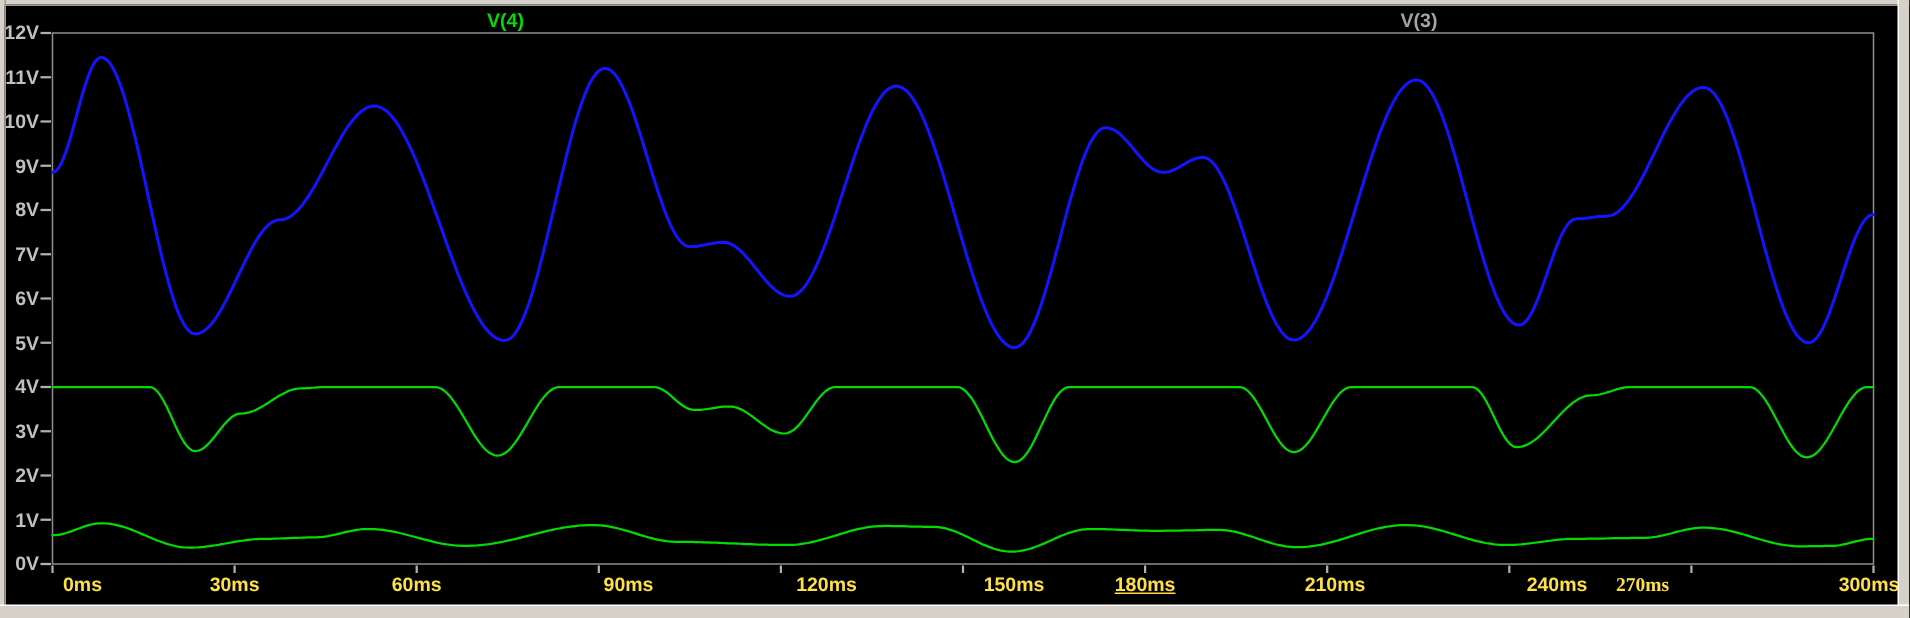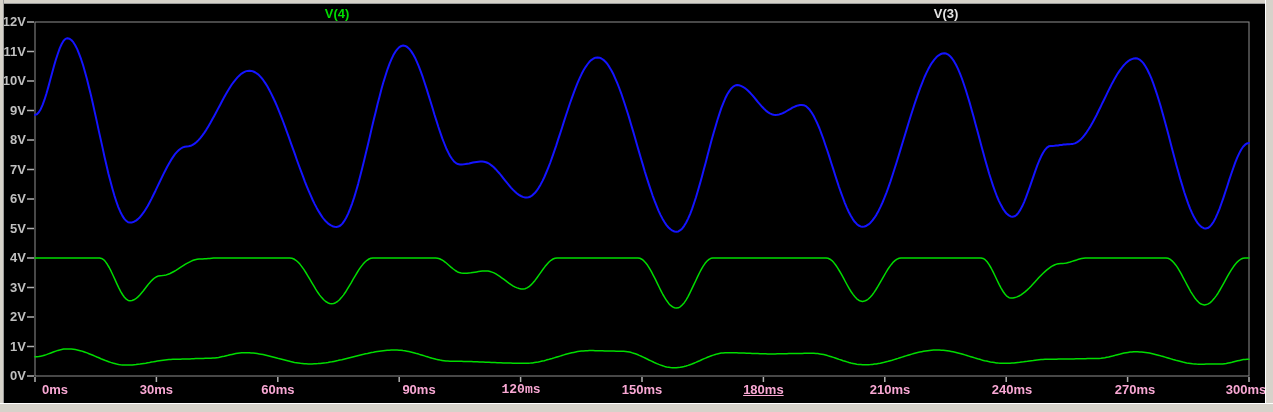--- a/index.html
+++ b/index.html
@@ -15,21 +15,21 @@
   .fr-right-seam{left:1265px;top:0;width:1px;height:404px;background:#ffffff;}
   .fr-bottom{left:0;top:404px;width:1273px;height:8px;background:#d6d2ca;}
   .fr-bottom-seam{left:0;top:403px;width:1273px;height:1px;background:#ffffff;}
   
   #plot-svg{position:absolute;left:0;top:0;width:1273px;height:412px;}
   .legend-label{position:absolute;top:6px;transform:translateX(-50%);
      font-size:13px;font-weight:bold;letter-spacing:0px;}
   .ytick-label{position:absolute;width:30px;text-align:right;font-size:13px;font-weight:bold;
      color:#c0c0c0;line-height:16px;height:16px;}
   .xtick-label{position:absolute;width:64px;margin-left:-32px;text-align:center;font-size:13px;
-     font-weight:bold;color:#f9a8d4;line-height:15px;top:382px;height:15px;}
+     font-weight:bold;color:#fde047;line-height:15px;top:382px;height:15px;}
 </style>
 </head>
 <body>
 
 <div id="app">
   <svg id="plot-svg" viewBox="0 0 1273 412" xmlns="http://www.w3.org/2000/svg">
       <rect x="35" y="22" width="1214" height="354" fill="none" stroke="#8f8f8f" stroke-width="1"></rect>
       <line x1="27" y1="376" x2="34" y2="376" stroke="#b0b0b0" stroke-width="1.5"></line>
       <line x1="27" y1="346.5" x2="34" y2="346.5" stroke="#b0b0b0" stroke-width="1.5"></line>
       <line x1="27" y1="317" x2="34" y2="317" stroke="#b0b0b0" stroke-width="1.5"></line>
@@ -53,21 +53,21 @@
       <line x1="884.8" y1="377" x2="884.8" y2="382" stroke="#b0b0b0" stroke-width="1.5"></line>
       <line x1="1006.2" y1="377" x2="1006.2" y2="382" stroke="#b0b0b0" stroke-width="1.5"></line>
       <line x1="1127.6" y1="377" x2="1127.6" y2="382" stroke="#b0b0b0" stroke-width="1.5"></line>
       <line x1="1249" y1="377" x2="1249" y2="382" stroke="#b0b0b0" stroke-width="1.5"></line>
       <path d="M35.0,258.0 L37.0,258.0 L38.9,258.0 L40.9,258.0 L42.8,258.0 L44.8,258.0 L46.8,258.0 L48.7,258.0 L50.7,258.0 L52.7,258.0 L54.6,258.0 L56.6,258.0 L58.5,258.0 L60.5,258.0 L62.5,258.0 L64.4,258.0 L66.4,258.0 L68.4,258.0 L70.3,258.0 L72.3,258.0 L74.2,258.0 L76.2,258.0 L78.2,258.0 L80.1,258.0 L82.1,258.0 L84.1,258.0 L86.0,258.0 L88.0,258.0 L89.9,258.0 L91.9,258.0 L93.9,258.0 L95.8,258.0 L97.8,258.0 L99.7,258.0 L101.6,258.4 L103.5,259.6 L105.4,261.6 L107.3,264.3 L109.2,267.5 L111.1,271.2 L113.0,275.2 L114.9,279.4 L116.8,283.6 L118.7,287.6 L120.6,291.3 L122.5,294.5 L124.4,297.2 L126.3,299.1 L128.2,300.4 L130.1,300.8 L132.0,300.5 L133.9,299.8 L135.8,298.7 L137.7,297.1 L139.6,295.2 L141.5,293.0 L143.4,290.7 L145.3,288.2 L147.2,285.8 L149.1,283.4 L151.0,281.3 L152.9,279.4 L154.8,277.8 L156.7,276.7 L158.5,275.9 L160.4,275.7 L162.4,275.6 L164.3,275.3 L166.2,274.9 L168.2,274.2 L170.1,273.5 L172.0,272.5 L173.9,271.5 L175.9,270.4 L177.8,269.2 L179.7,267.9 L181.6,266.7 L183.6,265.4 L185.5,264.2 L187.4,263.1 L189.4,262.1 L191.3,261.1 L193.2,260.3 L195.1,259.7 L197.1,259.3 L199.0,259.0 L200.9,258.9 L202.7,258.9 L204.5,258.8 L206.3,258.7 L208.1,258.5 L209.9,258.4 L211.7,258.2 L213.5,258.1 L215.3,258.0 L217.1,258.0 L219.1,258.0 L221.0,258.0 L223.0,258.0 L225.0,258.0 L226.9,258.0 L228.9,258.0 L230.9,258.0 L232.8,258.0 L234.8,258.0 L236.8,258.0 L238.8,258.0 L240.7,258.0 L242.7,258.0 L244.7,258.0 L246.6,258.0 L248.6,258.0 L250.6,258.0 L252.5,258.0 L254.5,258.0 L256.5,258.0 L258.4,258.0 L260.4,258.0 L262.4,258.0 L264.3,258.0 L266.3,258.0 L268.3,258.0 L270.3,258.0 L272.2,258.0 L274.2,258.0 L276.2,258.0 L278.1,258.0 L280.1,258.0 L282.1,258.0 L284.0,258.0 L286.0,258.0 L288.0,258.0 L289.9,258.0 L291.9,258.3 L293.9,259.0 L295.9,260.3 L297.9,262.0 L299.9,264.1 L301.8,266.6 L303.8,269.4 L305.8,272.5 L307.8,275.8 L309.8,279.2 L311.8,282.6 L313.8,285.9 L315.7,289.2 L317.7,292.3 L319.7,295.1 L321.7,297.6 L323.7,299.8 L325.7,301.5 L327.7,302.7 L329.6,303.5 L331.6,303.7 L333.6,303.5 L335.6,302.7 L337.5,301.5 L339.5,299.8 L341.4,297.6 L343.4,295.1 L345.4,292.3 L347.3,289.2 L349.3,285.9 L351.3,282.6 L353.2,279.2 L355.2,275.8 L357.2,272.5 L359.1,269.4 L361.1,266.6 L363.1,264.1 L365.0,262.0 L367.0,260.3 L369.0,259.0 L370.9,258.3 L372.9,258.0 L374.9,258.0 L376.8,258.0 L378.8,258.0 L380.7,258.0 L382.7,258.0 L384.7,258.0 L386.6,258.0 L388.6,258.0 L390.5,258.0 L392.5,258.0 L394.5,258.0 L396.4,258.0 L398.4,258.0 L400.3,258.0 L402.3,258.0 L404.3,258.0 L406.2,258.0 L408.2,258.0 L410.1,258.0 L412.1,258.0 L414.1,258.0 L416.0,258.0 L418.0,258.0 L419.9,258.0 L421.9,258.0 L423.9,258.0 L425.8,258.0 L427.8,258.0 L429.7,258.0 L431.7,258.0 L433.7,258.0 L435.6,258.0 L437.6,258.2 L439.6,258.8 L441.5,259.7 L443.5,260.9 L445.4,262.3 L447.4,264.0 L449.4,265.7 L451.3,267.4 L453.3,269.0 L455.3,270.5 L457.2,271.7 L459.2,272.6 L461.2,273.1 L463.1,273.3 L465.1,273.3 L467.0,273.2 L468.9,273.0 L470.8,272.8 L472.7,272.5 L474.7,272.2 L476.6,271.9 L478.5,271.6 L480.4,271.3 L482.4,271.1 L484.3,271.0 L486.2,271.0 L488.1,271.1 L490.1,271.5 L492.0,272.1 L494.0,272.9 L495.9,273.9 L497.8,275.1 L499.8,276.4 L501.7,277.8 L503.6,279.2 L505.6,280.7 L507.5,282.2 L509.5,283.6 L511.4,284.9 L513.3,286.1 L515.3,287.1 L517.2,287.9 L519.2,288.5 L521.1,288.9 L523.0,289.0 L525.0,288.7 L527.0,287.9 L529.0,286.7 L531.0,284.9 L533.0,282.8 L535.0,280.4 L537.0,277.7 L539.0,274.9 L541.0,272.1 L543.0,269.2 L545.0,266.6 L547.0,264.2 L549.0,262.0 L551.0,260.3 L553.0,259.0 L555.0,258.3 L557.0,258.0 L559.0,258.0 L561.0,258.0 L562.9,258.0 L564.9,258.0 L566.9,258.0 L568.9,258.0 L570.8,258.0 L572.8,258.0 L574.8,258.0 L576.8,258.0 L578.7,258.0 L580.7,258.0 L582.7,258.0 L584.7,258.0 L586.6,258.0 L588.6,258.0 L590.6,258.0 L592.6,258.0 L594.5,258.0 L596.5,258.0 L598.5,258.0 L600.4,258.0 L602.4,258.0 L604.4,258.0 L606.4,258.0 L608.3,258.0 L610.3,258.0 L612.3,258.0 L614.3,258.0 L616.2,258.0 L618.2,258.0 L620.2,258.0 L622.2,258.0 L624.1,258.0 L626.1,258.0 L628.1,258.0 L630.1,258.0 L632.0,258.0 L634.0,258.0 L636.0,258.0 L638.0,258.0 L639.9,258.3 L641.8,259.2 L643.7,260.7 L645.6,262.8 L647.6,265.3 L649.5,268.3 L651.4,271.7 L653.3,275.3 L655.3,279.2 L657.2,283.1 L659.1,287.0 L661.0,290.8 L662.9,294.5 L664.9,297.8 L666.8,300.8 L668.7,303.4 L670.6,305.4 L672.6,306.9 L674.5,307.8 L676.4,308.1 L678.3,307.8 L680.2,306.8 L682.1,305.1 L684.1,302.9 L686.0,300.1 L687.9,296.8 L689.8,293.1 L691.7,289.2 L693.6,285.1 L695.6,281.0 L697.5,276.9 L699.4,273.0 L701.3,269.4 L703.2,266.1 L705.1,263.3 L707.1,261.0 L709.0,259.4 L710.9,258.3 L712.8,258.0 L714.8,258.0 L716.8,258.0 L718.8,258.0 L720.8,258.0 L722.8,258.0 L724.7,258.0 L726.7,258.0 L728.7,258.0 L730.7,258.0 L732.7,258.0 L734.7,258.0 L736.7,258.0 L738.7,258.0 L740.6,258.0 L742.6,258.0 L744.6,258.0 L746.6,258.0 L748.6,258.0 L750.6,258.0 L752.6,258.0 L754.6,258.0 L756.5,258.0 L758.5,258.0 L760.5,258.0 L762.5,258.0 L764.5,258.0 L766.5,258.0 L768.5,258.0 L770.5,258.0 L772.5,258.0 L774.4,258.0 L776.4,258.0 L778.4,258.0 L780.4,258.0 L782.4,258.0 L784.4,258.0 L786.4,258.0 L788.4,258.0 L790.3,258.0 L792.3,258.0 L794.3,258.0 L796.3,258.0 L798.3,258.0 L800.3,258.0 L802.3,258.0 L804.3,258.0 L806.2,258.0 L808.2,258.0 L810.2,258.0 L812.2,258.0 L814.2,258.0 L816.2,258.0 L818.2,258.0 L820.2,258.0 L822.1,258.0 L824.1,258.0 L826.1,258.0 L828.0,258.3 L830.0,259.2 L831.9,260.6 L833.8,262.6 L835.7,265.0 L837.6,267.8 L839.5,271.0 L841.5,274.4 L843.4,277.9 L845.3,281.5 L847.2,285.0 L849.1,288.4 L851.0,291.5 L853.0,294.4 L854.9,296.8 L856.8,298.8 L858.7,300.2 L860.6,301.1 L862.5,301.4 L864.5,301.1 L866.4,300.3 L868.3,299.0 L870.2,297.2 L872.2,295.0 L874.1,292.4 L876.0,289.5 L877.9,286.4 L879.8,283.1 L881.8,279.7 L883.7,276.3 L885.6,273.0 L887.5,269.8 L889.5,266.9 L891.4,264.4 L893.3,262.1 L895.2,260.4 L897.1,259.1 L899.1,258.3 L901.0,258.0 L902.9,258.0 L904.9,258.0 L906.8,258.0 L908.8,258.0 L910.8,258.0 L912.7,258.0 L914.7,258.0 L916.6,258.0 L918.6,258.0 L920.5,258.0 L922.5,258.0 L924.4,258.0 L926.4,258.0 L928.3,258.0 L930.3,258.0 L932.3,258.0 L934.2,258.0 L936.2,258.0 L938.1,258.0 L940.1,258.0 L942.0,258.0 L944.0,258.0 L945.9,258.0 L947.9,258.0 L949.8,258.0 L951.8,258.0 L953.8,258.0 L955.7,258.0 L957.7,258.0 L959.6,258.0 L961.6,258.0 L963.5,258.0 L965.5,258.0 L967.4,258.0 L969.4,258.0 L971.3,258.0 L973.3,258.0 L975.2,258.0 L977.2,258.0 L979.2,258.0 L981.1,258.0 L983.1,258.4 L985.1,259.7 L987.1,261.8 L989.1,264.6 L991.1,268.0 L993.1,271.9 L995.1,276.0 L997.1,280.2 L999.1,284.3 L1001.1,288.1 L1003.1,291.5 L1005.1,294.3 L1007.1,296.4 L1009.1,297.7 L1011.1,298.1 L1013.0,298.0 L1015.0,297.6 L1017.0,296.9 L1019.0,296.0 L1021.0,294.8 L1023.0,293.4 L1025.0,291.9 L1027.0,290.1 L1029.0,288.2 L1031.0,286.2 L1033.0,284.1 L1034.9,281.9 L1036.9,279.8 L1038.9,277.6 L1040.9,275.5 L1042.9,273.5 L1044.9,271.6 L1046.9,269.9 L1048.9,268.3 L1050.9,266.9 L1052.9,265.7 L1054.9,264.8 L1056.8,264.1 L1058.8,263.7 L1060.8,263.6 L1062.7,263.5 L1064.6,263.3 L1066.5,263.0 L1068.3,262.5 L1070.2,262.0 L1072.1,261.4 L1074.0,260.8 L1075.9,260.2 L1077.7,259.6 L1079.6,259.1 L1081.5,258.6 L1083.4,258.3 L1085.3,258.1 L1087.1,258.0 L1089.1,258.0 L1091.1,258.0 L1093.1,258.0 L1095.0,258.0 L1097.0,258.0 L1099.0,258.0 L1100.9,258.0 L1102.9,258.0 L1104.9,258.0 L1106.9,258.0 L1108.8,258.0 L1110.8,258.0 L1112.8,258.0 L1114.8,258.0 L1116.7,258.0 L1118.7,258.0 L1120.7,258.0 L1122.6,258.0 L1124.6,258.0 L1126.6,258.0 L1128.6,258.0 L1130.5,258.0 L1132.5,258.0 L1134.5,258.0 L1136.5,258.0 L1138.4,258.0 L1140.4,258.0 L1142.4,258.0 L1144.3,258.0 L1146.3,258.0 L1148.3,258.0 L1150.3,258.0 L1152.2,258.0 L1154.2,258.0 L1156.2,258.0 L1158.2,258.0 L1160.1,258.0 L1162.1,258.0 L1164.1,258.0 L1166.0,258.0 L1168.0,258.3 L1169.9,259.1 L1171.8,260.6 L1173.7,262.5 L1175.7,264.9 L1177.6,267.7 L1179.5,270.8 L1181.4,274.2 L1183.3,277.8 L1185.3,281.5 L1187.2,285.1 L1189.1,288.7 L1191.0,292.1 L1193.0,295.2 L1194.9,298.0 L1196.8,300.4 L1198.7,302.3 L1200.6,303.8 L1202.6,304.6 L1204.5,304.9 L1206.4,304.6 L1208.3,303.9 L1210.3,302.6 L1212.2,300.8 L1214.1,298.6 L1216.0,296.1 L1218.0,293.2 L1219.9,290.0 L1221.8,286.7 L1223.8,283.2 L1225.7,279.7 L1227.6,276.2 L1229.5,272.9 L1231.5,269.7 L1233.4,266.8 L1235.3,264.3 L1237.2,262.1 L1239.2,260.3 L1241.1,259.0 L1243.0,258.3 L1245.0,258.0 L1246.3,258.0 L1247.7,258.0 L1249.0,258.0" fill="none" stroke="#00dc00" stroke-width="1.5" stroke-linejoin="round" stroke-linecap="round"></path>
       <path d="M35.0,356.8 L36.9,356.8 L38.8,356.6 L40.7,356.2 L42.6,355.8 L44.5,355.2 L46.4,354.6 L48.3,353.9 L50.2,353.2 L52.1,352.5 L54.0,351.8 L55.9,351.1 L57.9,350.4 L59.8,349.9 L61.7,349.5 L63.6,349.1 L65.5,348.9 L67.4,348.9 L69.3,348.9 L71.3,349.0 L73.3,349.3 L75.3,349.6 L77.2,349.9 L79.2,350.4 L81.2,350.9 L83.1,351.5 L85.1,352.2 L87.1,352.9 L89.0,353.7 L91.0,354.5 L93.0,355.3 L94.9,356.1 L96.9,357.0 L98.9,357.8 L100.9,358.7 L102.8,359.5 L104.8,360.3 L106.8,361.0 L108.7,361.7 L110.7,362.4 L112.7,363.0 L114.6,363.5 L116.6,364.0 L118.6,364.4 L120.5,364.7 L122.5,364.9 L124.5,365.0 L126.5,365.1 L128.4,365.1 L130.3,365.0 L132.2,364.9 L134.2,364.7 L136.1,364.6 L138.0,364.3 L140.0,364.1 L141.9,363.8 L143.8,363.5 L145.8,363.2 L147.7,362.8 L149.6,362.5 L151.5,362.1 L153.5,361.8 L155.4,361.4 L157.3,361.1 L159.3,360.8 L161.2,360.5 L163.1,360.2 L165.1,359.9 L167.0,359.7 L168.9,359.5 L170.8,359.4 L172.8,359.3 L174.7,359.2 L176.6,359.2 L178.5,359.2 L180.4,359.2 L182.3,359.1 L184.3,359.1 L186.2,359.0 L188.1,358.9 L190.0,358.9 L191.9,358.8 L193.8,358.7 L195.7,358.6 L197.6,358.5 L199.5,358.5 L201.4,358.4 L203.3,358.4 L205.2,358.3 L207.1,358.3 L209.0,358.3 L210.9,358.3 L212.8,358.1 L214.8,358.0 L216.7,357.7 L218.6,357.4 L220.5,357.0 L222.4,356.6 L224.3,356.2 L226.3,355.7 L228.2,355.3 L230.1,354.8 L232.0,354.4 L233.9,354.0 L235.8,353.6 L237.8,353.3 L239.7,353.0 L241.6,352.8 L243.5,352.7 L245.4,352.7 L247.4,352.7 L249.4,352.8 L251.3,352.9 L253.3,353.1 L255.2,353.3 L257.2,353.6 L259.2,353.9 L261.1,354.2 L263.1,354.6 L265.0,355.0 L267.0,355.5 L269.0,356.0 L270.9,356.5 L272.9,357.0 L274.9,357.5 L276.8,358.0 L278.8,358.6 L280.7,359.1 L282.7,359.6 L284.7,360.1 L286.6,360.6 L288.6,361.1 L290.6,361.6 L292.5,362.0 L294.5,362.4 L296.4,362.7 L298.4,363.0 L300.4,363.3 L302.3,363.5 L304.3,363.7 L306.2,363.8 L308.2,363.9 L310.2,363.9 L312.1,363.9 L314.1,363.8 L316.1,363.7 L318.1,363.6 L320.1,363.4 L322.0,363.2 L324.0,363.0 L326.0,362.8 L328.0,362.5 L329.9,362.1 L331.9,361.8 L333.9,361.4 L335.9,361.0 L337.8,360.6 L339.8,360.1 L341.8,359.7 L343.8,359.2 L345.7,358.7 L347.7,358.2 L349.7,357.7 L351.7,357.2 L353.7,356.7 L355.6,356.2 L357.6,355.7 L359.6,355.2 L361.6,354.7 L363.5,354.3 L365.5,353.8 L367.5,353.4 L369.5,352.9 L371.4,352.5 L373.4,352.2 L375.4,351.8 L377.4,351.5 L379.3,351.2 L381.3,350.9 L383.3,350.7 L385.3,350.5 L387.2,350.3 L389.2,350.2 L391.2,350.1 L393.2,350.1 L395.2,350.0 L397.1,350.1 L399.1,350.2 L401.0,350.3 L403.0,350.6 L404.9,350.8 L406.9,351.2 L408.8,351.6 L410.8,352.0 L412.7,352.5 L414.7,353.0 L416.6,353.6 L418.6,354.1 L420.5,354.7 L422.5,355.3 L424.5,355.9 L426.4,356.6 L428.4,357.1 L430.3,357.7 L432.3,358.3 L434.2,358.8 L436.2,359.3 L438.1,359.7 L440.1,360.1 L442.0,360.4 L444.0,360.7 L445.9,361.0 L447.9,361.1 L449.9,361.2 L451.8,361.3 L453.8,361.3 L455.7,361.3 L457.7,361.3 L459.7,361.3 L461.6,361.3 L463.6,361.4 L465.6,361.4 L467.6,361.5 L469.5,361.5 L471.5,361.6 L473.5,361.7 L475.4,361.7 L477.4,361.8 L479.4,361.9 L481.3,362.0 L483.3,362.1 L485.3,362.2 L487.2,362.2 L489.2,362.3 L491.2,362.4 L493.1,362.5 L495.1,362.6 L497.1,362.7 L499.1,362.7 L501.0,362.8 L503.0,362.9 L505.0,363.0 L506.9,363.0 L508.9,363.1 L510.9,363.1 L512.8,363.2 L514.8,363.2 L516.8,363.3 L518.7,363.3 L520.7,363.3 L522.7,363.3 L524.6,363.3 L526.6,363.3 L528.6,363.2 L530.5,363.1 L532.5,362.9 L534.5,362.6 L536.4,362.3 L538.4,362.0 L540.3,361.6 L542.3,361.1 L544.3,360.7 L546.2,360.1 L548.2,359.6 L550.2,359.0 L552.1,358.5 L554.1,357.9 L556.0,357.3 L558.0,356.7 L560.0,356.1 L561.9,355.5 L563.9,354.9 L565.8,354.3 L567.8,353.8 L569.8,353.3 L571.7,352.8 L573.7,352.4 L575.7,352.0 L577.6,351.6 L579.6,351.3 L581.5,351.1 L583.5,350.9 L585.5,350.7 L587.4,350.7 L589.4,350.6 L591.3,350.6 L593.2,350.6 L595.1,350.7 L597.0,350.7 L598.9,350.7 L600.8,350.8 L602.7,350.8 L604.6,350.9 L606.5,351.0 L608.4,351.0 L610.3,351.1 L612.2,351.1 L614.1,351.1 L616.1,351.2 L618.0,351.2 L619.9,351.2 L621.8,351.2 L623.7,351.3 L625.7,351.4 L627.6,351.7 L629.6,352.1 L631.5,352.6 L633.5,353.2 L635.4,353.8 L637.4,354.5 L639.3,355.4 L641.3,356.2 L643.2,357.1 L645.1,358.0 L647.1,359.0 L649.0,360.0 L651.0,360.9 L652.9,361.8 L654.9,362.8 L656.8,363.6 L658.8,364.4 L660.7,365.1 L662.7,365.8 L664.6,366.4 L666.6,366.9 L668.5,367.2 L670.5,367.5 L672.4,367.7 L674.4,367.7 L676.3,367.7 L678.3,367.5 L680.2,367.3 L682.2,366.9 L684.1,366.5 L686.1,366.0 L688.0,365.4 L690.0,364.7 L691.9,364.0 L693.9,363.2 L695.8,362.4 L697.8,361.5 L699.7,360.7 L701.7,359.8 L703.6,358.9 L705.5,358.1 L707.5,357.2 L709.4,356.5 L711.4,355.7 L713.3,355.1 L715.3,354.5 L717.2,353.9 L719.2,353.5 L721.1,353.1 L723.1,352.9 L725.0,352.7 L727.0,352.7 L728.9,352.7 L730.9,352.7 L732.8,352.7 L734.7,352.8 L736.7,352.8 L738.6,352.9 L740.5,352.9 L742.5,353.0 L744.4,353.1 L746.3,353.2 L748.3,353.2 L750.2,353.3 L752.1,353.4 L754.1,353.5 L756.0,353.6 L757.9,353.6 L759.9,353.7 L761.8,353.7 L763.8,353.8 L765.7,353.8 L767.6,353.9 L769.6,353.9 L771.5,353.9 L773.4,353.9 L775.3,353.9 L777.3,353.8 L779.2,353.8 L781.1,353.8 L783.1,353.8 L785.0,353.7 L786.9,353.7 L788.8,353.6 L790.8,353.6 L792.7,353.6 L794.6,353.5 L796.5,353.5 L798.5,353.4 L800.4,353.4 L802.3,353.4 L804.3,353.3 L806.2,353.3 L808.1,353.3 L810.0,353.3 L812.0,353.3 L813.9,353.3 L815.9,353.4 L817.8,353.6 L819.8,353.9 L821.7,354.2 L823.7,354.6 L825.6,355.1 L827.5,355.6 L829.5,356.2 L831.4,356.8 L833.4,357.4 L835.3,358.0 L837.3,358.7 L839.2,359.4 L841.2,360.0 L843.1,360.7 L845.1,361.3 L847.0,361.9 L849.0,362.5 L850.9,363.0 L852.9,363.4 L854.8,363.8 L856.8,364.2 L858.7,364.4 L860.7,364.6 L862.6,364.8 L864.6,364.8 L866.5,364.8 L868.5,364.7 L870.5,364.6 L872.4,364.4 L874.4,364.1 L876.4,363.9 L878.3,363.5 L880.3,363.2 L882.3,362.7 L884.3,362.3 L886.2,361.8 L888.2,361.3 L890.2,360.7 L892.1,360.2 L894.1,359.6 L896.1,359.0 L898.0,358.4 L900.0,357.7 L902.0,357.1 L903.9,356.5 L905.9,355.9 L907.9,355.3 L909.8,354.7 L911.8,354.1 L913.8,353.5 L915.8,353.0 L917.7,352.5 L919.7,352.1 L921.7,351.7 L923.6,351.3 L925.6,351.0 L927.6,350.7 L929.5,350.5 L931.5,350.3 L933.5,350.1 L935.4,350.1 L937.4,350.0 L939.4,350.1 L941.3,350.2 L943.3,350.3 L945.3,350.5 L947.2,350.7 L949.2,351.0 L951.2,351.4 L953.1,351.8 L955.1,352.2 L957.0,352.7 L959.0,353.2 L961.0,353.7 L962.9,354.3 L964.9,354.9 L966.9,355.5 L968.8,356.1 L970.8,356.7 L972.8,357.3 L974.7,357.9 L976.7,358.5 L978.6,359.1 L980.6,359.6 L982.6,360.2 L984.5,360.7 L986.5,361.1 L988.5,361.6 L990.4,362.0 L992.4,362.3 L994.4,362.6 L996.3,362.9 L998.3,363.1 L1000.2,363.2 L1002.2,363.3 L1004.2,363.3 L1006.1,363.3 L1008.1,363.2 L1010.0,363.2 L1011.9,363.0 L1013.9,362.9 L1015.8,362.7 L1017.7,362.5 L1019.7,362.3 L1021.6,362.0 L1023.6,361.8 L1025.5,361.5 L1027.4,361.3 L1029.4,361.0 L1031.3,360.7 L1033.3,360.5 L1035.2,360.2 L1037.1,360.0 L1039.1,359.8 L1041.0,359.6 L1043.0,359.5 L1044.9,359.3 L1046.8,359.3 L1048.8,359.2 L1050.7,359.2 L1052.6,359.2 L1054.6,359.2 L1056.5,359.2 L1058.5,359.1 L1060.4,359.1 L1062.3,359.1 L1064.3,359.1 L1066.2,359.0 L1068.1,359.0 L1070.1,359.0 L1072.0,358.9 L1073.9,358.9 L1075.9,358.8 L1077.8,358.8 L1079.7,358.8 L1081.7,358.7 L1083.6,358.7 L1085.5,358.7 L1087.5,358.6 L1089.4,358.6 L1091.4,358.6 L1093.3,358.6 L1095.2,358.6 L1097.2,358.6 L1099.1,358.4 L1101.0,358.3 L1102.9,358.0 L1104.9,357.7 L1106.8,357.3 L1108.7,356.9 L1110.6,356.4 L1112.6,356.0 L1114.5,355.5 L1116.4,354.9 L1118.4,354.4 L1120.3,354.0 L1122.2,353.5 L1124.1,353.1 L1126.1,352.7 L1128.0,352.4 L1129.9,352.1 L1131.8,352.0 L1133.8,351.8 L1135.7,351.8 L1137.7,351.8 L1139.6,351.9 L1141.6,352.1 L1143.5,352.3 L1145.5,352.5 L1147.5,352.8 L1149.4,353.1 L1151.4,353.5 L1153.4,353.9 L1155.3,354.4 L1157.3,354.9 L1159.2,355.4 L1161.2,356.0 L1163.2,356.5 L1165.1,357.1 L1167.1,357.7 L1169.0,358.3 L1171.0,358.9 L1173.0,359.5 L1174.9,360.0 L1176.9,360.6 L1178.9,361.1 L1180.8,361.6 L1182.8,362.1 L1184.7,362.5 L1186.7,362.9 L1188.7,363.2 L1190.6,363.5 L1192.6,363.8 L1194.6,363.9 L1196.5,364.1 L1198.5,364.2 L1200.4,364.2 L1202.3,364.2 L1204.1,364.2 L1206.0,364.1 L1207.8,364.1 L1209.6,364.1 L1211.5,364.0 L1213.3,364.0 L1215.2,364.0 L1217.0,363.9 L1218.8,363.9 L1220.7,363.9 L1222.6,363.9 L1224.5,363.7 L1226.3,363.5 L1228.2,363.1 L1230.1,362.7 L1232.0,362.3 L1233.9,361.8 L1235.8,361.3 L1237.7,360.8 L1239.6,360.4 L1241.4,360.0 L1243.3,359.6 L1245.2,359.4 L1247.1,359.2 L1249.0,359.2" fill="none" stroke="#00dc00" stroke-width="1.5" stroke-linejoin="round" stroke-linecap="round"></path>
       <path d="M35.0,114.9 L36.9,114.3 L38.8,112.3 L40.7,109.2 L42.6,104.9 L44.5,99.7 L46.4,93.7 L48.3,87.1 L50.2,80.1 L52.1,73.0 L54.0,66.1 L55.9,59.5 L57.9,53.5 L59.8,48.2 L61.7,44.0 L63.6,40.8 L65.5,38.9 L67.4,38.2 L69.3,38.7 L71.3,40.0 L73.3,42.2 L75.2,45.2 L77.2,49.1 L79.1,53.8 L81.1,59.2 L83.1,65.2 L85.0,71.9 L87.0,79.2 L88.9,87.0 L90.9,95.1 L92.9,103.7 L94.8,112.4 L96.8,121.4 L98.7,130.4 L100.7,139.4 L102.7,148.4 L104.6,157.2 L106.6,165.7 L108.5,173.9 L110.5,181.6 L112.5,188.9 L114.4,195.6 L116.4,201.7 L118.3,207.1 L120.3,211.7 L122.3,215.6 L124.2,218.6 L126.2,220.8 L128.1,222.2 L130.1,222.6 L132.1,222.4 L134.0,221.7 L136.0,220.6 L137.9,219.1 L139.9,217.2 L141.8,214.8 L143.8,212.2 L145.7,209.2 L147.7,205.9 L149.6,202.4 L151.6,198.6 L153.5,194.7 L155.5,190.7 L157.4,186.6 L159.4,182.5 L161.4,178.4 L163.3,174.4 L165.3,170.5 L167.2,166.7 L169.2,163.2 L171.1,159.9 L173.1,156.9 L175.0,154.2 L177.0,151.9 L178.9,150.0 L180.9,148.5 L182.8,147.4 L184.8,146.7 L186.8,146.5 L188.7,146.3 L190.7,145.8 L192.6,144.9 L194.6,143.6 L196.6,142.0 L198.5,140.1 L200.5,137.9 L202.4,135.4 L204.4,132.6 L206.4,129.6 L208.3,126.5 L210.3,123.1 L212.2,119.6 L214.2,116.0 L216.2,112.3 L218.1,108.6 L220.1,104.9 L222.0,101.2 L224.0,97.6 L226.0,94.1 L227.9,90.7 L229.9,87.5 L231.8,84.5 L233.8,81.8 L235.8,79.3 L237.7,77.1 L239.7,75.2 L241.6,73.6 L243.6,72.3 L245.6,71.4 L247.5,70.9 L249.5,70.7 L251.5,70.9 L253.4,71.5 L255.4,72.5 L257.4,73.8 L259.4,75.6 L261.3,77.7 L263.3,80.2 L265.3,83.1 L267.3,86.3 L269.2,89.8 L271.2,93.6 L273.2,97.7 L275.2,102.0 L277.2,106.6 L279.1,111.4 L281.1,116.4 L283.1,121.5 L285.1,126.8 L287.0,132.2 L289.0,137.7 L291.0,143.3 L293.0,148.8 L295.0,154.4 L296.9,160.0 L298.9,165.5 L300.9,170.9 L302.9,176.2 L304.8,181.3 L306.8,186.3 L308.8,191.1 L310.8,195.7 L312.7,200.0 L314.7,204.1 L316.7,207.9 L318.7,211.4 L320.7,214.6 L322.6,217.5 L324.6,220.0 L326.6,222.1 L328.6,223.9 L330.5,225.2 L332.5,226.2 L334.5,226.8 L336.5,227.0 L338.4,226.6 L340.4,225.5 L342.4,223.6 L344.3,220.9 L346.3,217.5 L348.3,213.4 L350.2,208.7 L352.2,203.3 L354.2,197.4 L356.1,191.0 L358.1,184.1 L360.0,176.7 L362.0,169.1 L364.0,161.1 L365.9,153.0 L367.9,144.7 L369.9,136.3 L371.8,127.9 L373.8,119.6 L375.8,111.5 L377.7,103.5 L379.7,95.9 L381.6,88.6 L383.6,81.6 L385.6,75.2 L387.5,69.3 L389.5,63.9 L391.5,59.2 L393.4,55.1 L395.4,51.7 L397.4,49.1 L399.3,47.1 L401.3,46.0 L403.2,45.6 L405.2,45.9 L407.2,47.0 L409.1,48.7 L411.1,51.1 L413.0,54.1 L415.0,57.7 L416.9,61.9 L418.9,66.6 L420.8,71.7 L422.8,77.2 L424.7,83.0 L426.7,89.1 L428.6,95.4 L430.6,101.8 L432.6,108.3 L434.5,114.7 L436.5,120.9 L438.4,127.0 L440.4,132.9 L442.3,138.4 L444.3,143.5 L446.2,148.2 L448.2,152.4 L450.1,156.0 L452.1,159.0 L454.0,161.4 L456.0,163.1 L457.9,164.1 L459.9,164.5 L461.8,164.4 L463.6,164.3 L465.5,164.1 L467.3,163.7 L469.2,163.4 L471.0,163.0 L472.9,162.6 L474.7,162.3 L476.6,162.0 L478.4,161.7 L480.3,161.6 L482.2,161.5 L484.1,161.7 L486.0,162.2 L488.0,163.0 L489.9,164.2 L491.8,165.6 L493.8,167.2 L495.7,169.2 L497.6,171.3 L499.6,173.5 L501.5,175.9 L503.4,178.3 L505.4,180.8 L507.3,183.2 L509.3,185.6 L511.2,187.8 L513.1,189.9 L515.1,191.8 L517.0,193.5 L518.9,194.9 L520.9,196.0 L522.8,196.9 L524.7,197.4 L526.7,197.5 L528.6,197.3 L530.6,196.5 L532.6,195.1 L534.5,193.3 L536.5,191.0 L538.5,188.1 L540.4,184.9 L542.4,181.1 L544.4,177.0 L546.3,172.5 L548.3,167.6 L550.3,162.5 L552.2,157.1 L554.2,151.4 L556.2,145.6 L558.1,139.6 L560.1,133.6 L562.1,127.5 L564.0,121.4 L566.0,115.3 L568.0,109.3 L569.9,103.5 L571.9,97.9 L573.9,92.4 L575.8,87.3 L577.8,82.4 L579.8,77.9 L581.7,73.8 L583.7,70.1 L585.7,66.8 L587.7,64.0 L589.6,61.6 L591.6,59.8 L593.6,58.5 L595.5,57.7 L597.5,57.4 L599.5,57.7 L601.4,58.5 L603.4,59.8 L605.4,61.7 L607.4,64.0 L609.3,66.9 L611.3,70.2 L613.3,74.0 L615.2,78.3 L617.2,82.9 L619.2,88.0 L621.2,93.3 L623.1,99.0 L625.1,105.0 L627.1,111.2 L629.1,117.6 L631.0,124.2 L633.0,130.9 L635.0,137.7 L636.9,144.6 L638.9,151.4 L640.9,158.2 L642.9,164.9 L644.8,171.5 L646.8,177.9 L648.8,184.1 L650.8,190.1 L652.7,195.8 L654.7,201.2 L656.7,206.2 L658.6,210.9 L660.6,215.1 L662.6,218.9 L664.6,222.2 L666.5,225.1 L668.5,227.5 L670.5,229.3 L672.5,230.7 L674.4,231.5 L676.4,231.7 L678.4,231.4 L680.3,230.2 L682.3,228.4 L684.2,225.8 L686.2,222.5 L688.1,218.6 L690.1,214.1 L692.1,208.9 L694.0,203.3 L696.0,197.2 L697.9,190.7 L699.9,183.9 L701.9,176.8 L703.8,169.5 L705.8,162.2 L707.7,154.7 L709.7,147.3 L711.6,140.1 L713.6,133.0 L715.6,126.2 L717.5,119.7 L719.5,113.6 L721.4,107.9 L723.4,102.8 L725.3,98.3 L727.3,94.3 L729.3,91.1 L731.2,88.5 L733.2,86.6 L735.1,85.5 L737.1,85.1 L739.0,85.3 L740.9,85.9 L742.9,86.8 L744.8,88.0 L746.7,89.5 L748.6,91.3 L750.6,93.3 L752.5,95.4 L754.4,97.7 L756.3,100.0 L758.2,102.4 L760.2,104.6 L762.1,106.8 L764.0,108.8 L765.9,110.6 L767.9,112.1 L769.8,113.3 L771.7,114.2 L773.6,114.7 L775.5,114.9 L777.4,114.8 L779.3,114.4 L781.2,113.8 L783.1,113.0 L784.9,112.1 L786.8,111.0 L788.7,109.9 L790.6,108.8 L792.4,107.7 L794.3,106.8 L796.2,106.0 L798.1,105.4 L800.0,105.0 L801.8,104.9 L803.8,105.2 L805.8,106.1 L807.7,107.7 L809.7,109.8 L811.6,112.5 L813.6,115.8 L815.5,119.6 L817.5,123.8 L819.5,128.5 L821.4,133.6 L823.4,139.0 L825.3,144.7 L827.3,150.5 L829.3,156.6 L831.2,162.7 L833.2,168.9 L835.1,175.0 L837.1,181.1 L839.0,187.0 L841.0,192.6 L843.0,198.0 L844.9,203.1 L846.9,207.8 L848.8,212.0 L850.8,215.8 L852.8,219.1 L854.7,221.8 L856.7,223.9 L858.6,225.5 L860.6,226.4 L862.5,226.7 L864.5,226.5 L866.5,225.7 L868.5,224.4 L870.5,222.7 L872.5,220.4 L874.5,217.7 L876.5,214.6 L878.5,210.9 L880.5,206.9 L882.5,202.5 L884.5,197.7 L886.5,192.6 L888.5,187.1 L890.5,181.4 L892.4,175.5 L894.4,169.3 L896.4,163.0 L898.4,156.5 L900.4,149.9 L902.4,143.3 L904.4,136.7 L906.4,130.1 L908.4,123.5 L910.4,117.0 L912.4,110.7 L914.4,104.5 L916.4,98.6 L918.4,92.9 L920.4,87.4 L922.4,82.3 L924.3,77.5 L926.3,73.1 L928.3,69.1 L930.3,65.4 L932.3,62.3 L934.3,59.6 L936.3,57.3 L938.3,55.6 L940.3,54.3 L942.3,53.5 L944.3,53.3 L946.2,53.6 L948.2,54.6 L950.1,56.2 L952.1,58.5 L954.1,61.4 L956.0,64.8 L958.0,68.9 L959.9,73.4 L961.9,78.5 L963.8,84.0 L965.8,90.0 L967.7,96.3 L969.7,102.9 L971.6,109.7 L973.6,116.8 L975.5,124.0 L977.5,131.3 L979.5,138.7 L981.4,146.0 L983.4,153.2 L985.3,160.2 L987.3,167.1 L989.2,173.7 L991.2,180.0 L993.1,185.9 L995.1,191.5 L997.0,196.5 L999.0,201.1 L1001.0,205.1 L1002.9,208.6 L1004.9,211.5 L1006.8,213.8 L1008.8,215.4 L1010.7,216.4 L1012.7,216.7 L1014.6,216.3 L1016.5,215.0 L1018.4,212.8 L1020.3,209.9 L1022.2,206.3 L1024.1,202.1 L1026.0,197.4 L1027.9,192.2 L1029.8,186.8 L1031.7,181.3 L1033.6,175.8 L1035.5,170.4 L1037.4,165.2 L1039.3,160.5 L1041.2,156.3 L1043.1,152.7 L1045.0,149.8 L1046.9,147.6 L1048.8,146.3 L1050.7,145.9 L1052.6,145.9 L1054.4,145.8 L1056.2,145.6 L1058.1,145.4 L1059.9,145.1 L1061.7,144.9 L1063.6,144.6 L1065.4,144.4 L1067.3,144.3 L1069.1,144.2 L1070.9,144.1 L1072.9,143.9 L1074.9,143.4 L1076.8,142.4 L1078.8,141.1 L1080.8,139.4 L1082.7,137.3 L1084.7,134.9 L1086.6,132.3 L1088.6,129.3 L1090.6,126.1 L1092.5,122.7 L1094.5,119.0 L1096.5,115.2 L1098.4,111.3 L1100.4,107.3 L1102.3,103.2 L1104.3,99.2 L1106.3,95.1 L1108.2,91.1 L1110.2,87.2 L1112.1,83.4 L1114.1,79.7 L1116.1,76.3 L1118.0,73.1 L1120.0,70.1 L1122.0,67.5 L1123.9,65.1 L1125.9,63.1 L1127.8,61.4 L1129.8,60.0 L1131.8,59.1 L1133.7,58.5 L1135.7,58.3 L1137.6,58.6 L1139.6,59.6 L1141.5,61.2 L1143.5,63.4 L1145.4,66.3 L1147.4,69.7 L1149.3,73.7 L1151.3,78.2 L1153.2,83.2 L1155.1,88.7 L1157.1,94.6 L1159.0,100.8 L1161.0,107.4 L1162.9,114.3 L1164.9,121.4 L1166.8,128.6 L1168.8,136.0 L1170.7,143.4 L1172.6,150.8 L1174.6,158.2 L1176.5,165.4 L1178.5,172.5 L1180.4,179.4 L1182.4,185.9 L1184.3,192.2 L1186.3,198.1 L1188.2,203.6 L1190.1,208.6 L1192.1,213.1 L1194.0,217.1 L1196.0,220.5 L1197.9,223.4 L1199.9,225.6 L1201.8,227.2 L1203.8,228.2 L1205.7,228.5 L1207.7,228.1 L1209.6,226.8 L1211.6,224.6 L1213.6,221.7 L1215.5,218.1 L1217.5,213.7 L1219.5,208.9 L1221.4,203.5 L1223.4,197.8 L1225.4,191.8 L1227.4,185.7 L1229.3,179.6 L1231.3,173.7 L1233.3,168.0 L1235.2,162.6 L1237.2,157.7 L1239.2,153.4 L1241.1,149.7 L1243.1,146.8 L1245.1,144.7 L1247.0,143.4 L1249.0,143.0" fill="none" stroke="#1414ff" stroke-width="2" stroke-linejoin="round" stroke-linecap="round"></path>
     </svg>
 
   <span class="legend-label" style="left: 337px; color: rgb(0, 220, 0);">V(4)</span>
-  <span class="legend-label" style="left: 946px; color: #e5e5e5;">V(3)</span>
+  <span class="legend-label" style="left: 946px; color: #a3a3a3;">V(3)</span>
 
   <div id="ylabels">
       <div class="ytick-label" style="left: -4px; top: 368px;">0V</div>
       <div class="ytick-label" style="left: -4px; top: 338.5px;">1V</div>
       <div class="ytick-label" style="left: -4px; top: 309px;">2V</div>
       <div class="ytick-label" style="left: -4px; top: 279.5px;">3V</div>
       <div class="ytick-label" style="left: -4px; top: 250px;">4V</div>
       <div class="ytick-label" style="left: -4px; top: 220.5px;">5V</div>
       <div class="ytick-label" style="left: -4px; top: 191px;">6V</div>
       <div class="ytick-label" style="left: -4px; top: 161.5px;">7V</div>
@@ -75,26 +75,26 @@
       <div class="ytick-label" style="left: -4px; top: 102.5px;">9V</div>
       <div class="ytick-label" style="left: -4px; top: 73px;">10V</div>
       <div class="ytick-label" style="left: -4px; top: 43.5px;">11V</div>
       <div class="ytick-label" style="left: -4px; top: 14px;">12V</div>
     </div>
   <div id="xlabels">
       <div class="xtick-label" style="left: 55px;">0ms</div>
       <div class="xtick-label" style="left: 156.4px; text-align: center;">30ms</div>
       <div class="xtick-label" style="left: 277.8px;">60ms</div>
       <div class="xtick-label" style="left: 419px;">90ms</div>
-      <div class="xtick-label" style="left: 521px; font-family: Liberation Mono, monospace;">120ms</div>
-      <div class="xtick-label" style="left: 642px;">150ms</div>
+      <div class="xtick-label" style="left: 551px;">120ms</div>
+      <div class="xtick-label" style="left: 676px;">150ms</div>
       <div class="xtick-label" style="left: 763.4px; text-decoration: underline;">180ms</div>
       <div class="xtick-label" style="left: 890px;">210ms</div>
-      <div class="xtick-label" style="left: 1012px;">240ms</div>
-      <div class="xtick-label" style="left: 1135px;">270ms</div>
+      <div class="xtick-label" style="left: 1038px;">240ms</div>
+      <div class="xtick-label" style="left: 1095px; font-family: Liberation Serif, serif;">270ms</div>
       <div class="xtick-label" style="left: 1246px;">300ms</div>
     </div>
 
   <div class="fr fr-top"></div>
   <div class="fr fr-top-seam"></div>
   <div class="fr fr-left"></div>
   <div class="fr fr-left-seam"></div>
   <div class="fr fr-right-seam"></div>
   <div class="fr fr-right"></div>
   <div class="fr fr-bottom-seam"></div>

